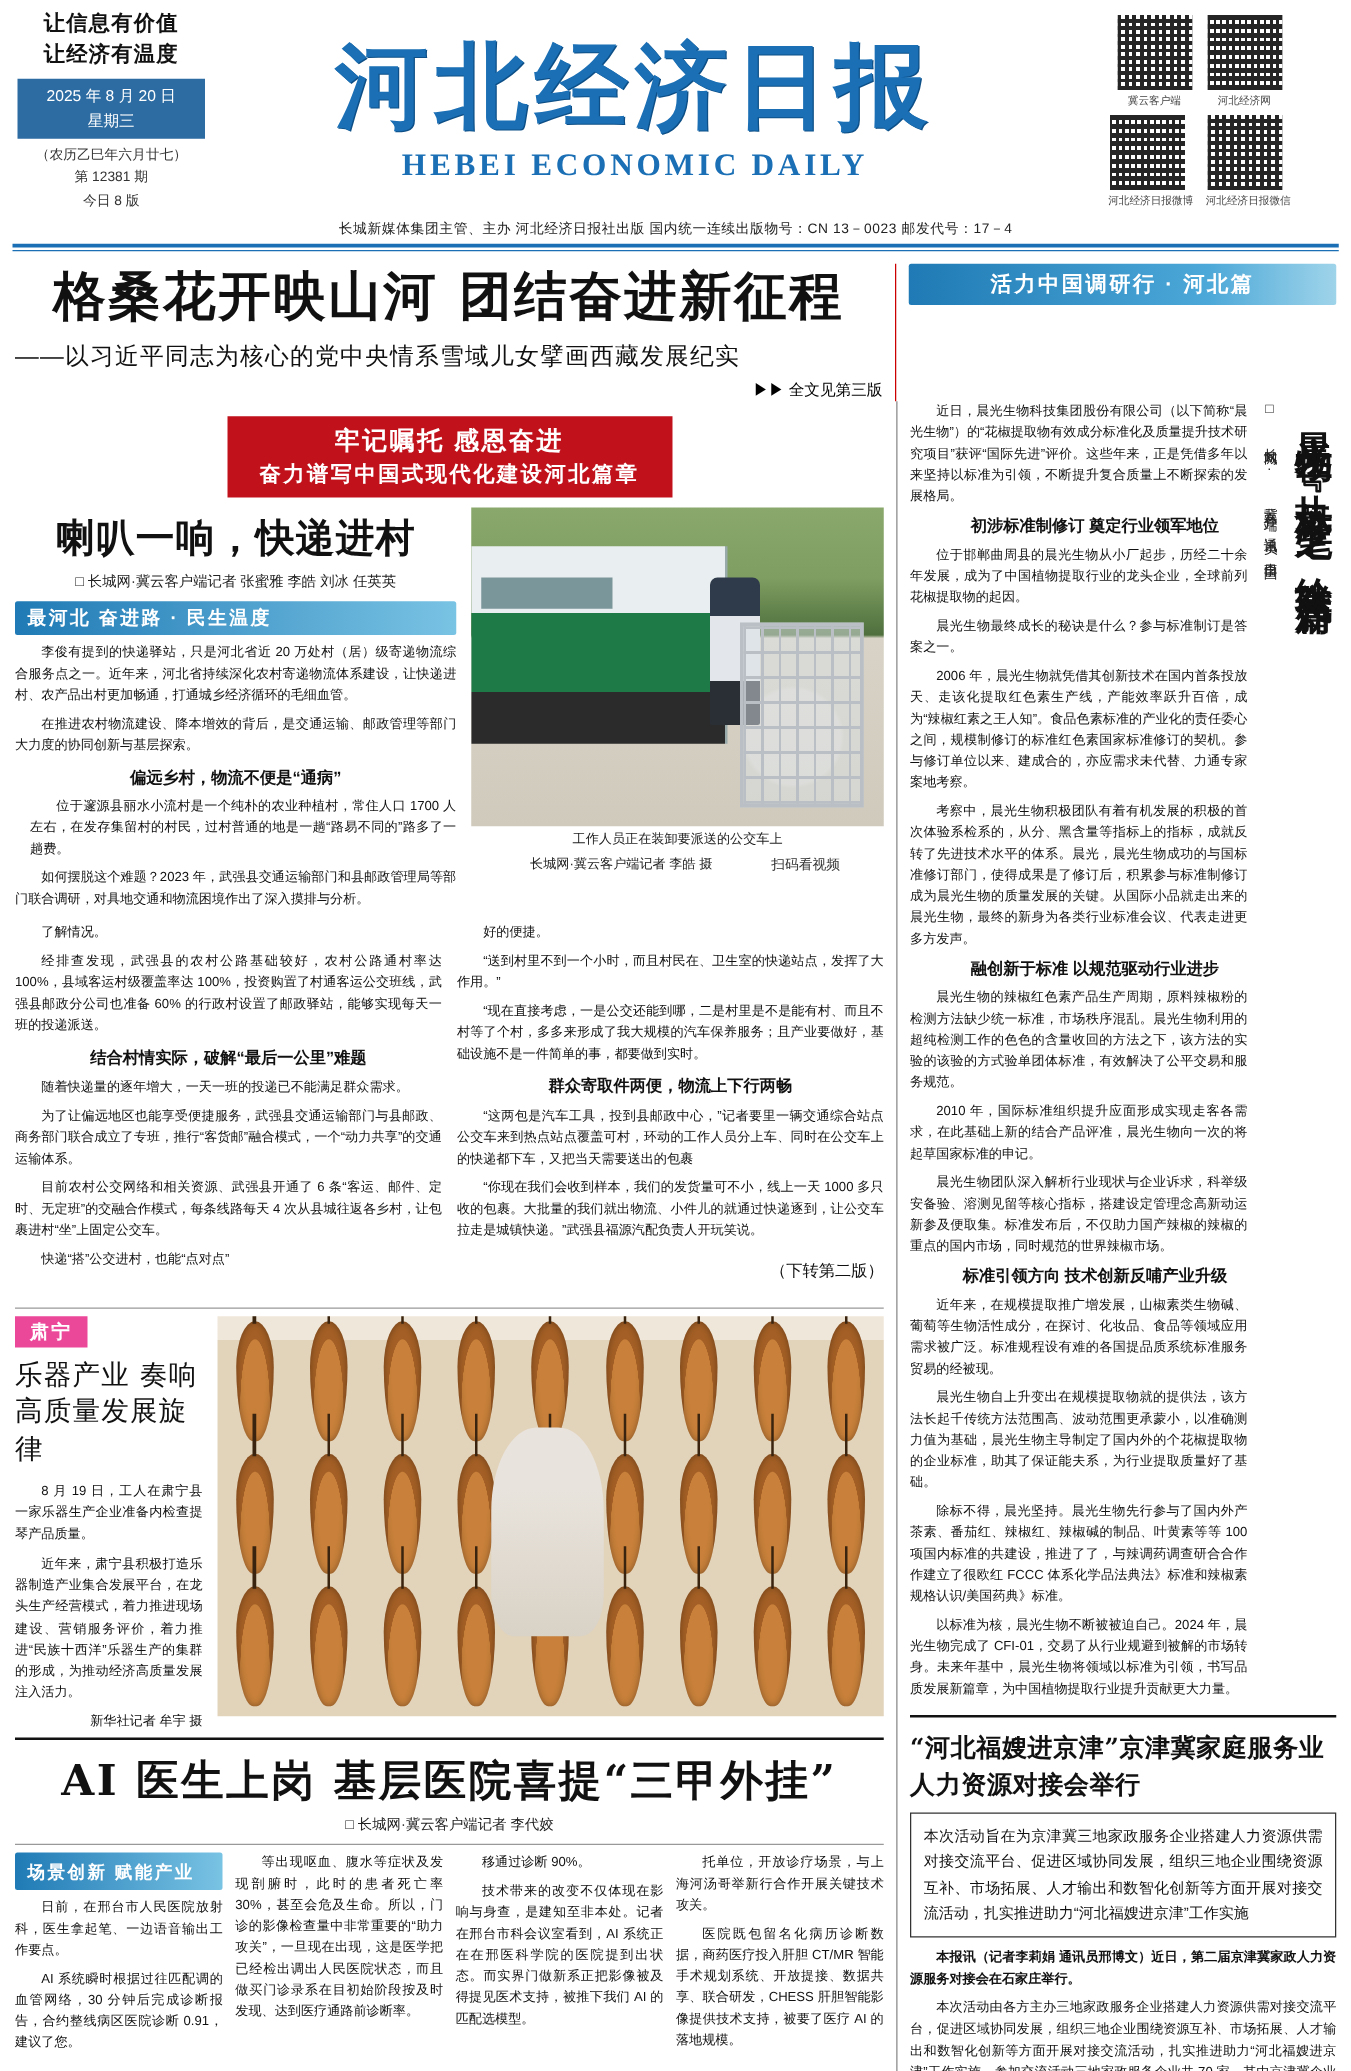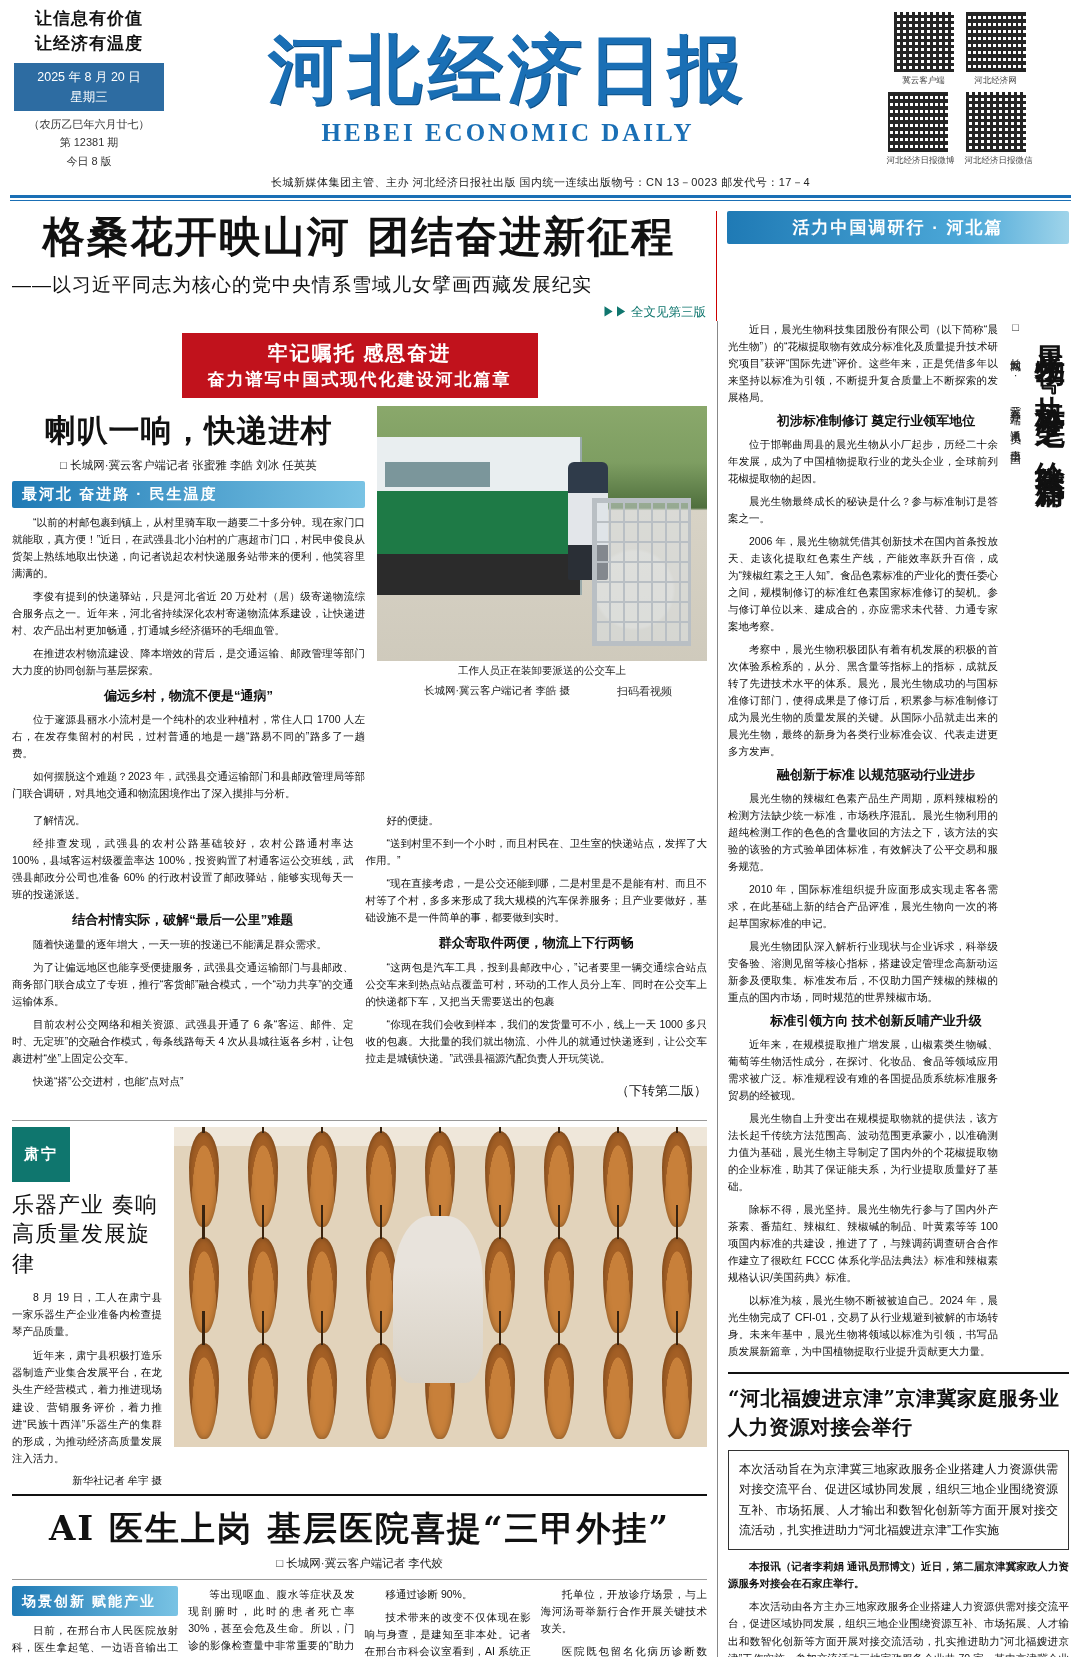--- a/index.html
+++ b/index.html
@@ -118,21 +118,21 @@
   }
   .lead-h2 {
     font-size: 19px;
     text-align: left;
     margin-top: 8px;
     letter-spacing: 1px;
     color: #111;
   }
   .lead-note {
     text-align: right;
-    color: #0f766e;
+    color: #000000;
     font-size: 12.5px;
     margin-top: 6px;
   }
   .lead-right { width: 352px; padding-left: 10px; }
 
   
   .banner-blue {
     background: linear-gradient(90deg, #1f7ab5, #4ca8d8 70%, #9fd4ea);
     color: #fff;
     font-size: 17px;
@@ -265,25 +265,25 @@
     width: 7%; height: 34px; background: #3a240f;
   }
   .vcenter {
     position: absolute; left: 41%; top: 28%; width: 17%; height: 52%;
     background: linear-gradient(180deg,#e8e3dc 0 30%, #d9d2c6 100%);
     border-radius: 40% 40% 20% 20%;
   }
 
   
   .tag-blue {
-    background: #0f766e;
+    background: #ec4899;
     color: #fff;
     font-size: 15px;
     font-weight: bold;
-    padding: 18px 12px;
+    padding: 3px 12px;
     display: inline-block;
     letter-spacing: 2px;
   }
   .sn-title {
     font-family: "DejaVu Serif", serif;
     font-size: 22px;
     font-weight: normal;
     line-height: 1.35;
     margin: 8px 0 10px 0;
     letter-spacing: 1px;
@@ -429,25 +429,24 @@
           <span class="l2">奋力谱写中国式现代化建设河北篇章</span>
         </div>
       </div>
 
       <div style="display:flex; gap:12px;">
         <div style="flex:1;">
           <div class="art-title">喇叭一响，快递进村</div>
           <div class="byline">□ 长城网·冀云客户端记者  张蜜雅  李皓  刘冰  任英英</div>
           <div class="kicker">最河北  奋进路 · 民生温度</div>
           <div style="font-size:10.5px; line-height:1.62; text-align:justify;">
-            <p style="margin:0 0 6px 0; text-indent:2em;">“以前的村邮包裹到镇上，从村里骑车取一趟要二十多分钟。现在家门口就能取，真方便！”近日，在武强县北小泊村的广惠超市门口，村民申俊良从货架上熟练地取出快递，向记者说起农村快递服务站带来的便利，他笑容里满满的。</p>
             <p style="margin:0 0 6px 0; text-indent:2em;">李俊有提到的快递驿站，只是河北省近 20 万处村（居）级寄递物流综合服务点之一。近年来，河北省持续深化农村寄递物流体系建设，让快递进村、农产品出村更加畅通，打通城乡经济循环的毛细血管。</p>
             <p style="margin:0 0 6px 0; text-indent:2em;">在推进农村物流建设、降本增效的背后，是交通运输、邮政管理等部门大力度的协同创新与基层探索。</p>
             <p class="sub-h">偏远乡村，物流不便是“通病”</p>
-            <p style="margin:0 0 6px 0; text-indent:2em;">位于邃源县丽水小流村是一个纯朴的农业种植村，常住人口 1700 人左右，在发存集留村的村民，过村普通的地是一趟“路易不同的”路多了一趟费。</p>
+            <p style="margin:0 0 6px 12px; text-indent:2em;">位于邃源县丽水小流村是一个纯朴的农业种植村，常住人口 1700 人左右，在发存集留村的村民，过村普通的地是一趟“路易不同的”路多了一趟费。</p>
             <p style="margin:0 0 6px 0; text-indent:2em;">如何摆脱这个难题？2023 年，武强县交通运输部门和县邮政管理局等部门联合调研，对具地交通和物流困境作出了深入摸排与分析。</p>
           </div>
         </div>
 
         <div style="width:330px;">
           <div class="photo bus-photo">
             <div class="bus-body">
               <div class="bus-win"></div>
             </div>
             <div class="worker"></div>

